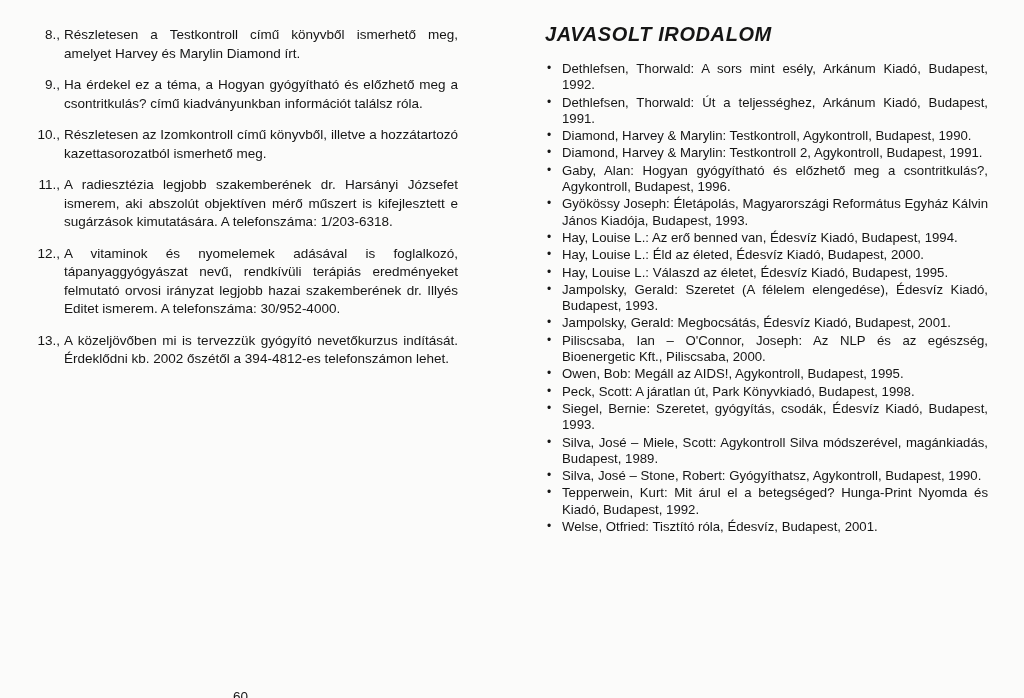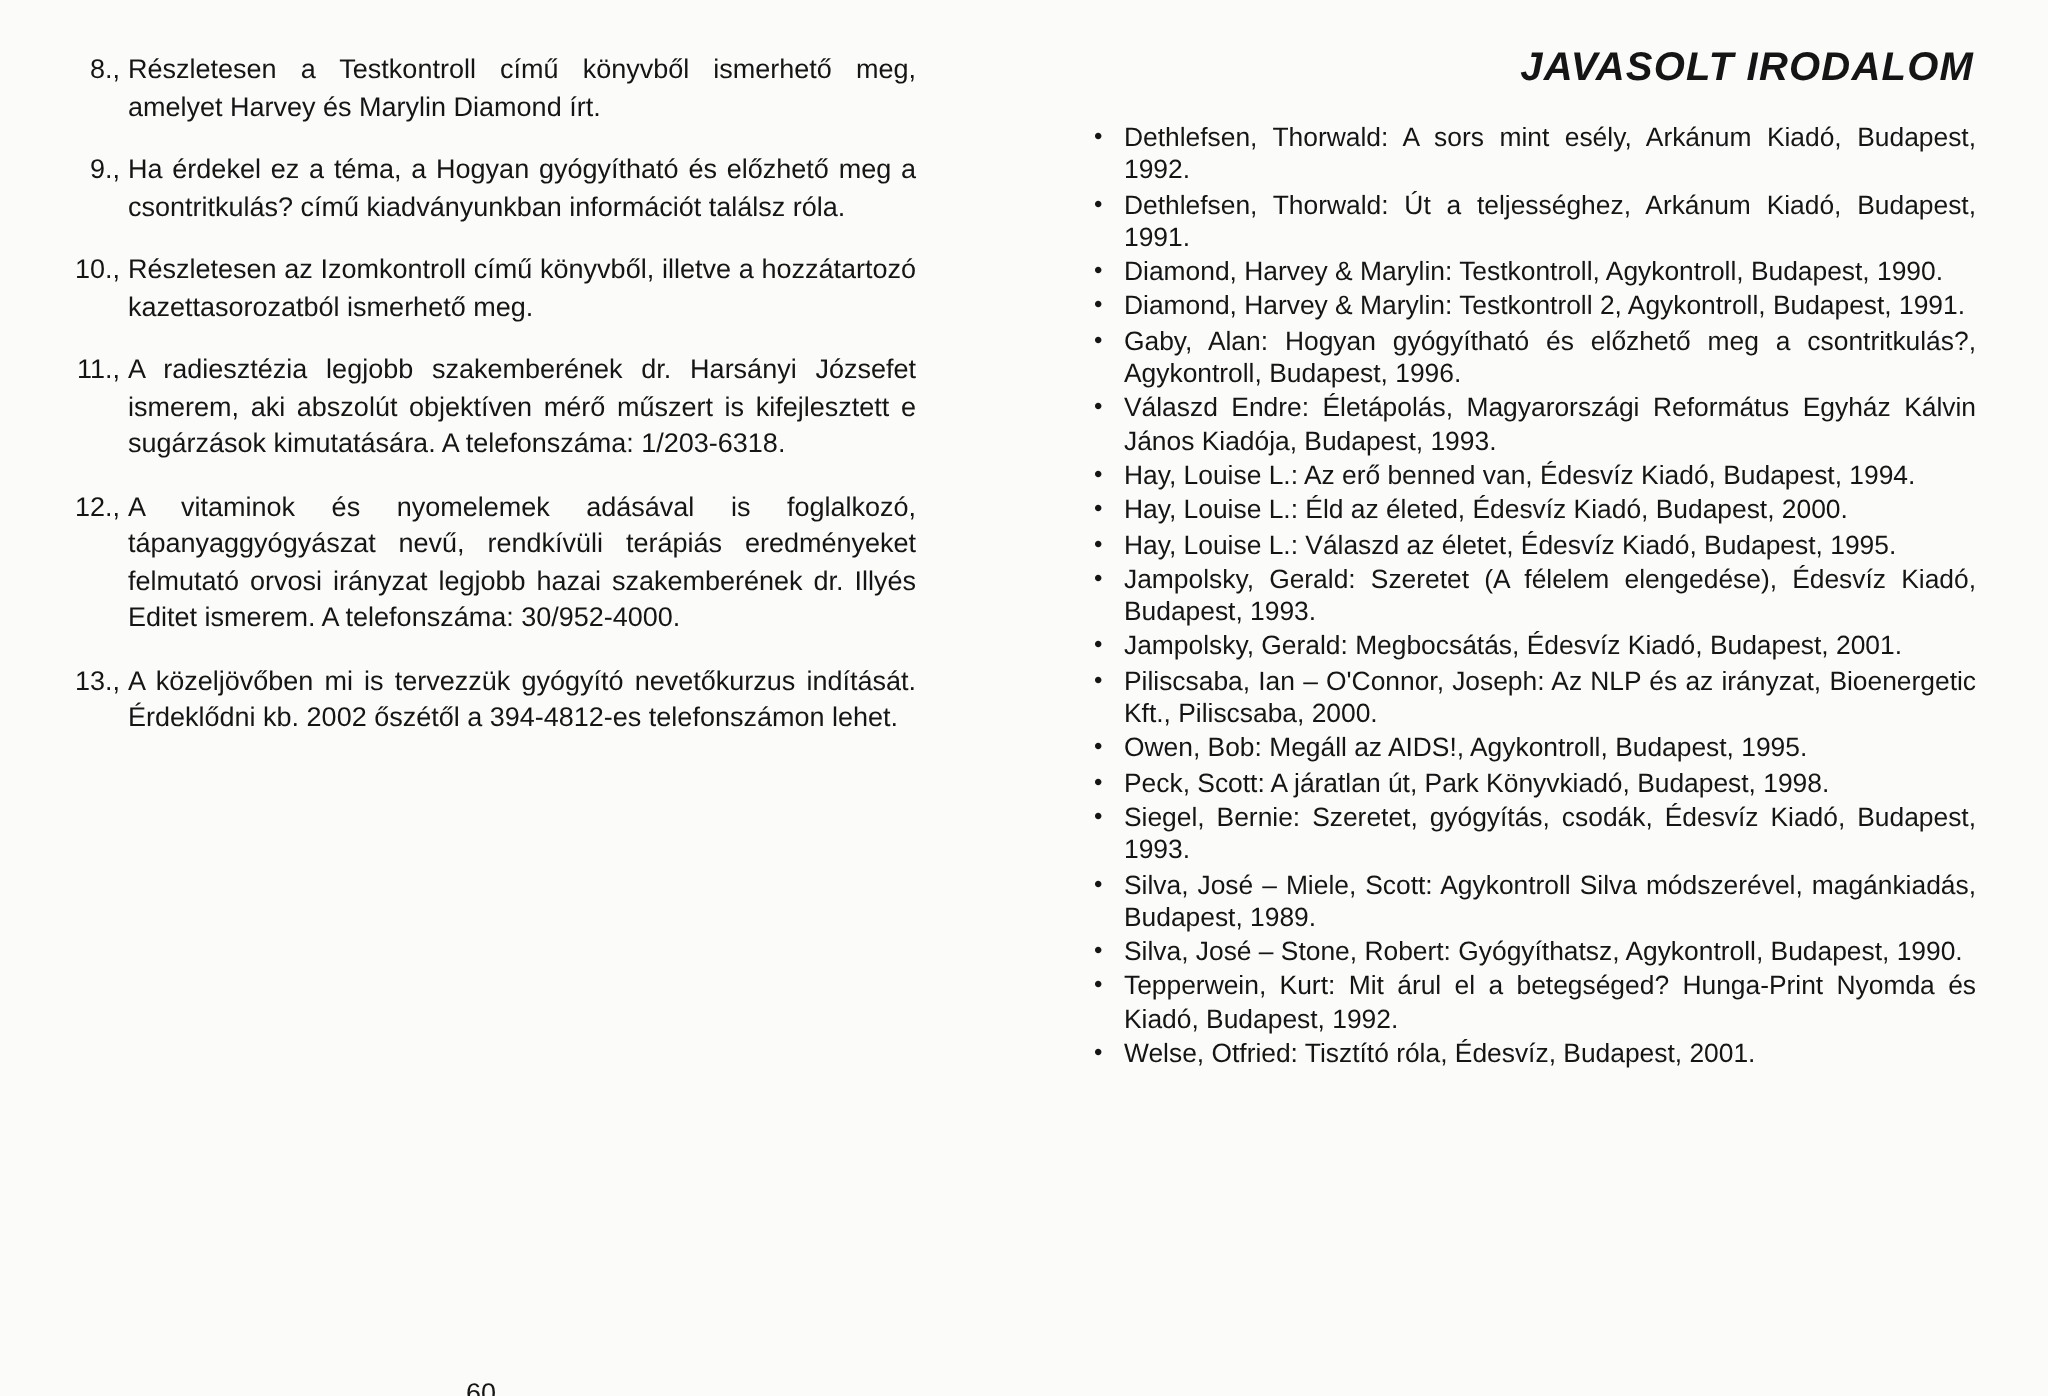--- a/index.html
+++ b/index.html
@@ -47,21 +47,21 @@
     text-align: right;
     white-space: nowrap;
   }
 
   
   .bib-title {
     position: absolute;
     left: 33px;
     top: 23px;
     width: 442px;
-    text-align: right;
+    text-align: left;
     font-size: 20px;
     font-weight: bold;
     font-style: italic;
     letter-spacing: 0.6px;
     margin: 0;
   }
   .bib-list {
     position: absolute;
     left: 33px;
     top: 61px;
@@ -109,27 +109,27 @@
 </div>
 
 <div class="page page-right">
   <h1 class="bib-title">JAVASOLT IRODALOM</h1>
   <div class="bib-list" id="right-list">
       <div class="bib-item"><span class="bullet">•</span><span>Dethlefsen, Thorwald: </span><span class="it">A sors mint esély</span><span>, Arkánum Kiadó, Budapest, 1992.</span></div>
       <div class="bib-item"><span class="bullet">•</span><span>Dethlefsen, Thorwald: </span><span class="it">Út a teljességhez</span><span>, Arkánum Kiadó, Budapest, 1991.</span></div>
       <div class="bib-item"><span class="bullet">•</span><span>Diamond, Harvey &amp; Marylin: </span><span class="it">Testkontroll</span><span>, Agykontroll, Budapest, 1990.</span></div>
       <div class="bib-item"><span class="bullet">•</span><span>Diamond, Harvey &amp; Marylin: </span><span class="it">Testkontroll 2</span><span>, Agykontroll, Budapest, 1991.</span></div>
       <div class="bib-item"><span class="bullet">•</span><span>Gaby, Alan: </span><span class="it">Hogyan gyógyítható és előzhető meg a csontritkulás?</span><span>, Agykontroll, Budapest, 1996.</span></div>
-      <div class="bib-item"><span class="bullet">•</span><span>Válaszd Endre: </span><span class="it">Életápolás</span><span>, Magyarországi Református Egyház Kálvin János Kiadója, Budapest, 1993.</span></div>
+      <div class="bib-item"><span class="bullet">•</span><span>Gyökössy Joseph: </span><span class="it">Életápolás</span><span>, Magyarországi Református Egyház Kálvin János Kiadója, Budapest, 1993.</span></div>
       <div class="bib-item"><span class="bullet">•</span><span>Hay, Louise L.: </span><span class="it">Az erő benned van</span><span>, Édesvíz Kiadó, Budapest, 1994.</span></div>
       <div class="bib-item"><span class="bullet">•</span><span>Hay, Louise L.: </span><span class="it">Éld az életed</span><span>, Édesvíz Kiadó, Budapest, 2000.</span></div>
       <div class="bib-item"><span class="bullet">•</span><span>Hay, Louise L.: </span><span class="it">Válaszd az életet</span><span>, Édesvíz Kiadó, Budapest, 1995.</span></div>
       <div class="bib-item"><span class="bullet">•</span><span>Jampolsky, Gerald: </span><span class="it">Szeretet (A félelem elengedése)</span><span>, Édesvíz Kiadó, Budapest, 1993.</span></div>
       <div class="bib-item"><span class="bullet">•</span><span>Jampolsky, Gerald: </span><span class="it">Megbocsátás</span><span>, Édesvíz Kiadó, Budapest, 2001.</span></div>
-      <div class="bib-item"><span class="bullet">•</span><span>Piliscsaba, Ian – O'Connor, Joseph: </span><span class="it">Az NLP és az irányzat</span><span>, Bioenergetic Kft., Piliscsaba, 2000.</span></div>
+      <div class="bib-item"><span class="bullet">•</span><span>Piliscsaba, Ian – O'Connor, Joseph: </span><span class="it">Az NLP és az egészség</span><span>, Bioenergetic Kft., Piliscsaba, 2000.</span></div>
       <div class="bib-item"><span class="bullet">•</span><span>Owen, Bob: </span><span class="it">Megáll az AIDS!</span><span>, Agykontroll, Budapest, 1995.</span></div>
       <div class="bib-item"><span class="bullet">•</span><span>Peck, Scott: </span><span class="it">A járatlan út</span><span>, Park Könyvkiadó, Budapest, 1998.</span></div>
       <div class="bib-item"><span class="bullet">•</span><span>Siegel, Bernie: </span><span class="it">Szeretet, gyógyítás, csodák</span><span>, Édesvíz Kiadó, Budapest, 1993.</span></div>
       <div class="bib-item"><span class="bullet">•</span><span>Silva, José – Miele, Scott: </span><span class="it">Agykontroll Silva módszerével</span><span>, magánkiadás, Budapest, 1989.</span></div>
       <div class="bib-item"><span class="bullet">•</span><span>Silva, José – Stone, Robert: </span><span class="it">Gyógyíthatsz</span><span>, Agykontroll, Budapest, 1990.</span></div>
       <div class="bib-item"><span class="bullet">•</span><span>Tepperwein, Kurt: </span><span class="it">Mit árul el a betegséged?</span><span> Hunga-Print Nyomda és Kiadó, Budapest, 1992.</span></div>
       <div class="bib-item"><span class="bullet">•</span><span>Welse, Otfried: </span><span class="it">Tisztító róla</span><span>, Édesvíz, Budapest, 2001.</span></div>
     </div>
 
 </div>

